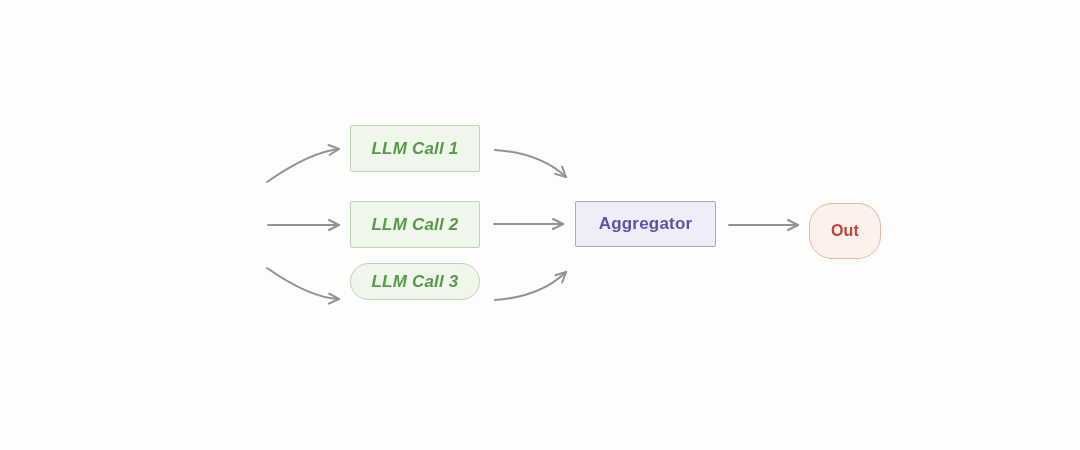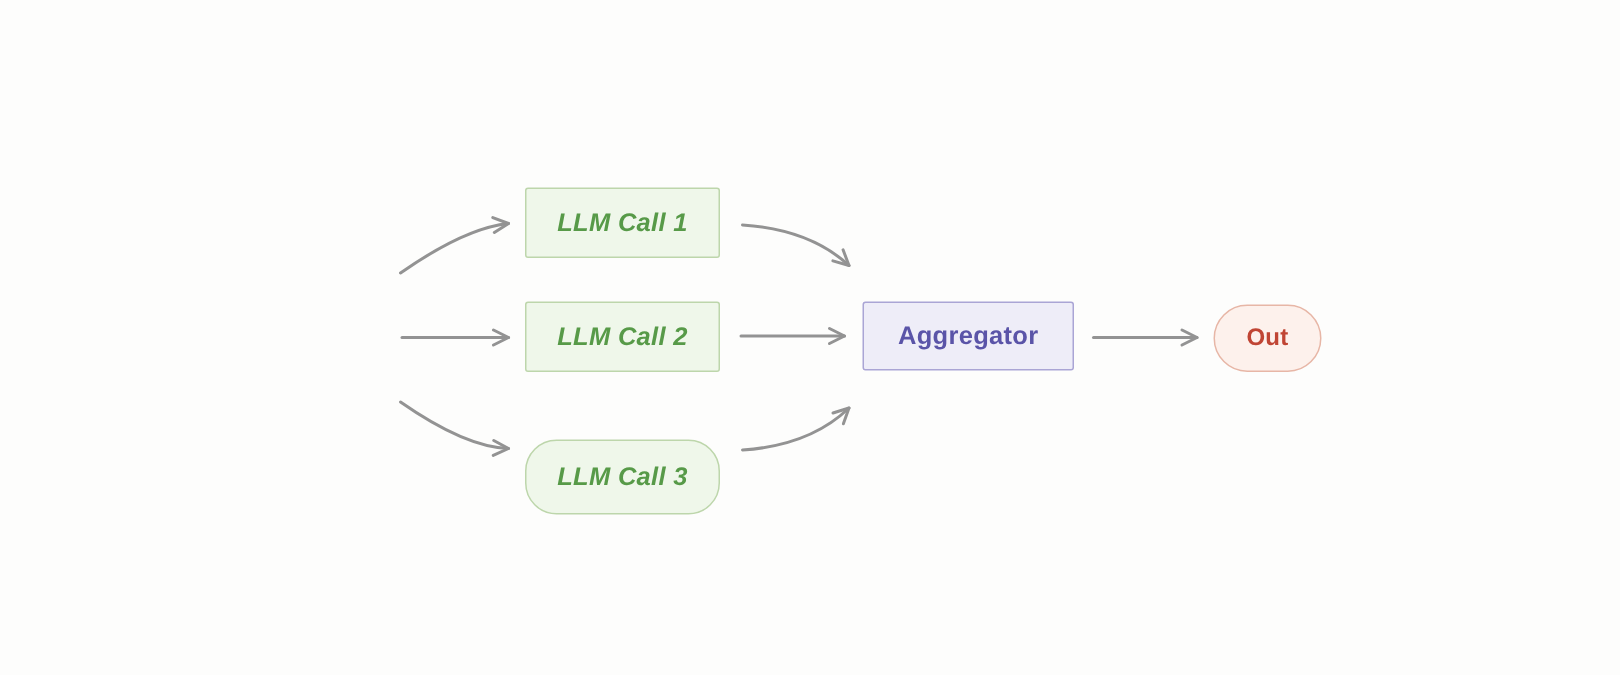--- a/index.html
+++ b/index.html
@@ -60,23 +60,23 @@
   }
   .node-pill {
     background: var(--c-pink-fill, #fdf1ec);
     border: 1px solid var(--c-pink-border, #e7b6a6);
     color: var(--c-pink-text, #c04534);
     font-size: 16px;
   }
   .node-in   { left: 199px; top: 202px; width: 56px;  height: 46px; border-radius: 50%; }
   .node-call1{ left: 350px; top: 125px; width: 130px; height: 47px; }
   .node-call2{ left: 350px; top: 201px; width: 130px; height: 47px; }
-  .node-call3{ left: 350px; top: 293px; width: 130px; height: 50px; border-radius: 21px; }
+  .node-call3{ left: 350px; top: 263px; width: 130px; height: 37px; border-radius: 21px; }
   .node-agg  { left: 575px; top: 201px; width: 141px; height: 46px; }
-  .node-out  { left: 809px; top: 203px; width: 72px;  height: 45px; border-radius: 23px; text-align: right; }
+  .node-out  { left: 809px; top: 203px; width: 72px;  height: 56px; border-radius: 23px; text-align: right; }
 </style>
 </head>
 <body>
 
 <div class="canvas">
 
   <svg class="edges-layer" width="1080" height="450" viewBox="0 0 1080 450">
     <defs>
       <marker id="arrow" markerUnits="userSpaceOnUse" markerWidth="16" markerHeight="16" refX="13" refY="8" orient="auto">
         <path class="arrowhead" d="M3,3 L13,8 L3,13"></path>

